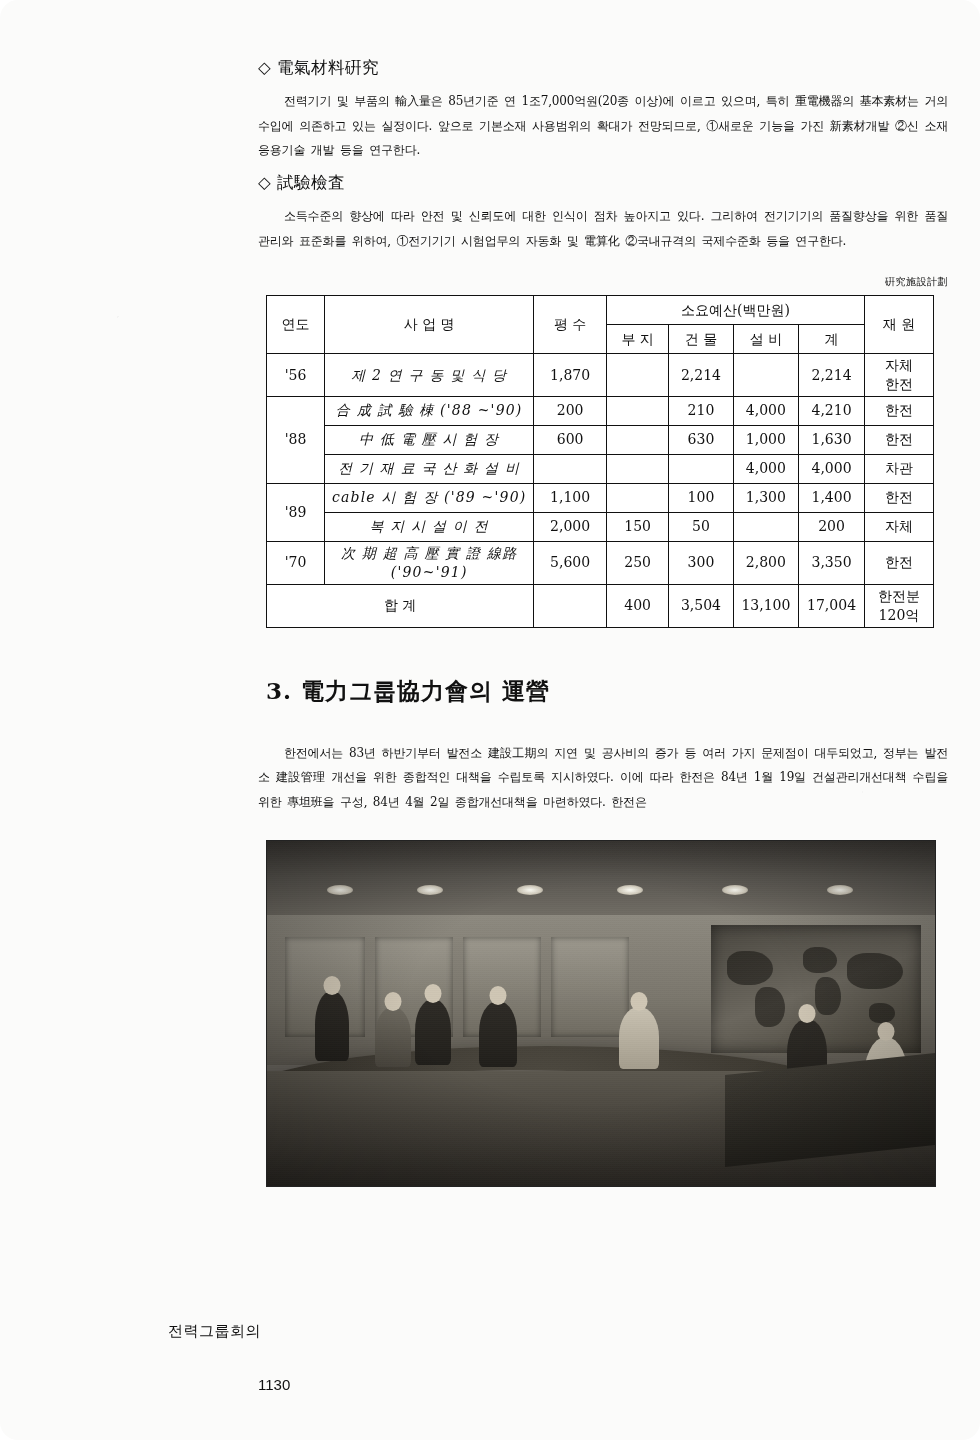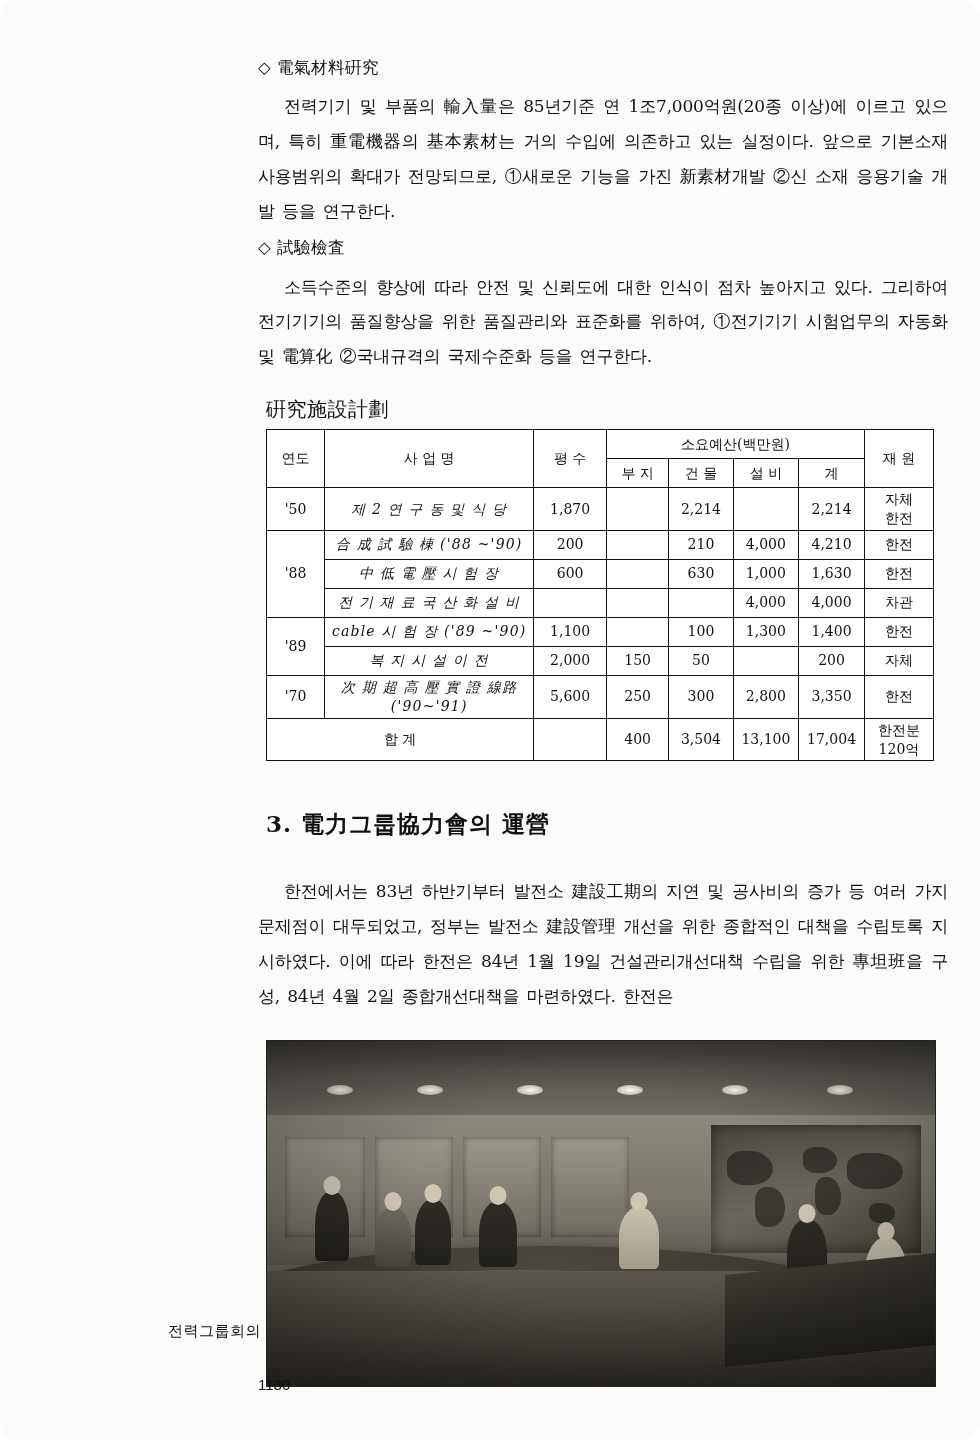--- a/index.html
+++ b/index.html
@@ -39,32 +39,33 @@
     top: 56px;
     width: 690px;
   }
   .sec-head {
     font-size: 16.5px;
     letter-spacing: 0.5px;
     margin: 0 0 10px 0;
     line-height: 1.4;
   }
   p.body-text {
-    font-size: 17px;
+    font-size: 12px;
     line-height: 2.05;
     margin: 0 0 8px 0;
     text-align: justify;
     text-indent: 26px;
     letter-spacing: -0.2px;
     word-spacing: 2px;
   }
   .tbl-caption {
-    font-size: 20px;
+    font-size: 10px;
     margin: 22px 0 6px 8px;
     letter-spacing: 0.5px;
+    text-align: right;
   }
   table.fac {
     border-collapse: collapse;
     width: 668px;
     margin-left: 8px;
     font-size: 14px;
     background: #fff;
   }
   table.fac td, table.fac th {
     border: 1px solid #111;
@@ -209,21 +210,21 @@
           <th class="th-src" rowspan="2">재 원</th>
         </tr>
         <tr>
           <th class="th-sub">부 지</th>
           <th class="th-sub">건 물</th>
           <th class="th-sub">설 비</th>
           <th class="th-sub">계</th>
         </tr>
 
         <tr>
-          <td>'50</td>
+          <td>'56</td>
           <td class="name-cell">제 2 연 구 동 및 식 당</td>
           <td class="num">1,870</td>
           <td class="num"></td>
           <td class="num">2,214</td>
           <td class="num"></td>
           <td class="num">2,214</td>
           <td class="two-line">
             <div>자체</div>
             <div>한전</div>
           </td>

